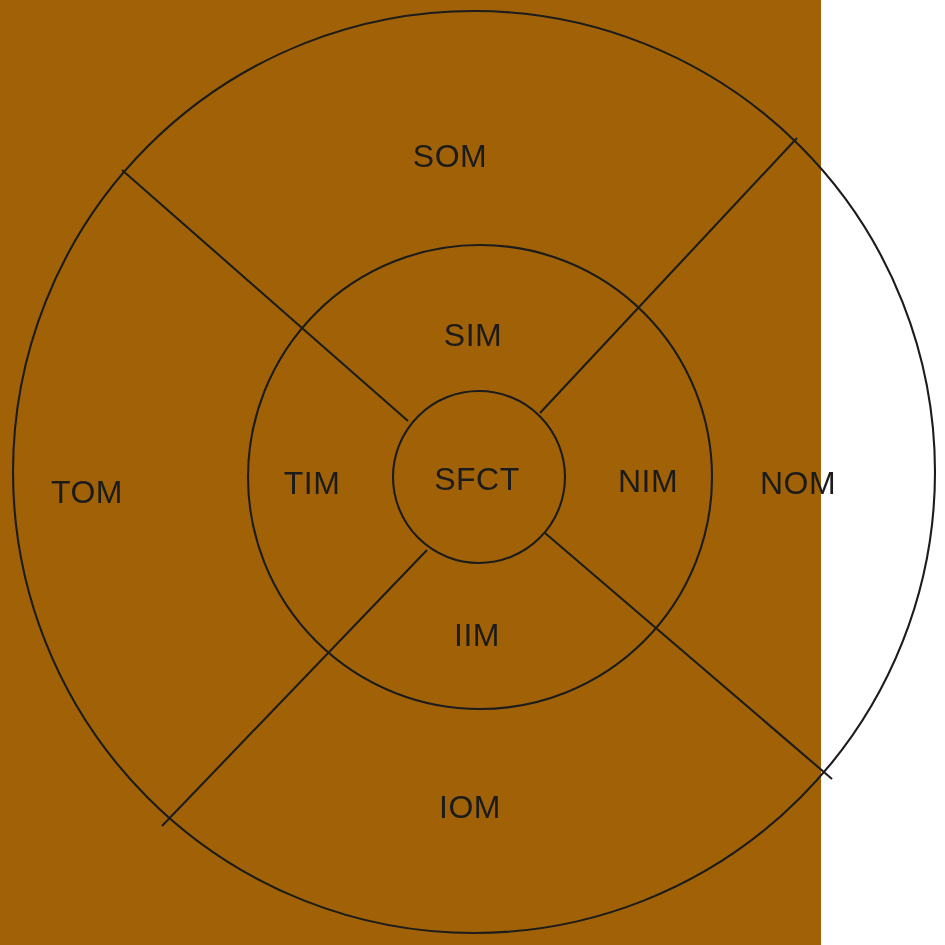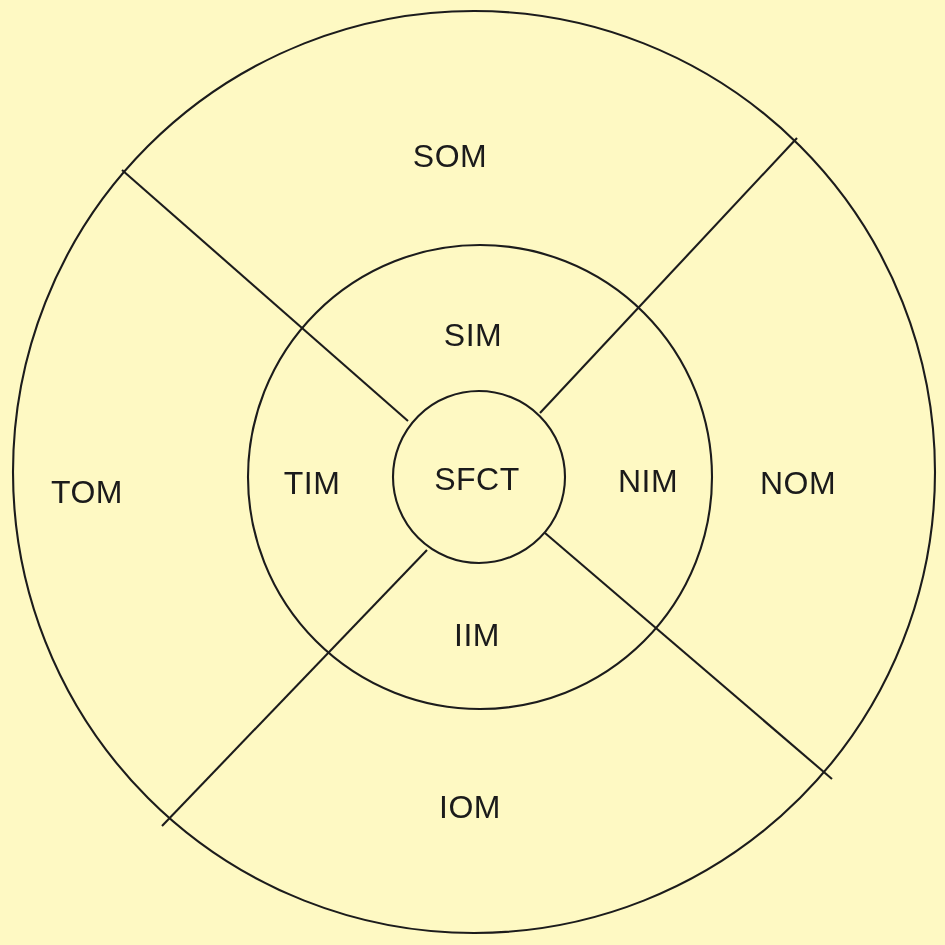--- a/index.html
+++ b/index.html
@@ -4,24 +4,24 @@
 <style>
   html, body {
     margin: 0;
     padding: 0;
     width: 945px;
     height: 945px;
     background: #ffffff;
     overflow: hidden;
   }
   .figure-wrap {
-    width: 945px;
+    width: 821px;
     height: 945px;
     position: relative;
-    background: #fef9c3;
+    background: #a16207;
   }
   svg {
     display: block;
   }
   .ring-label {
     font-family: "Liberation Sans", "DejaVu Sans", sans-serif;
     font-size: 32px;
     fill: #1b1b1b;
     letter-spacing: 0.5px;
   }

